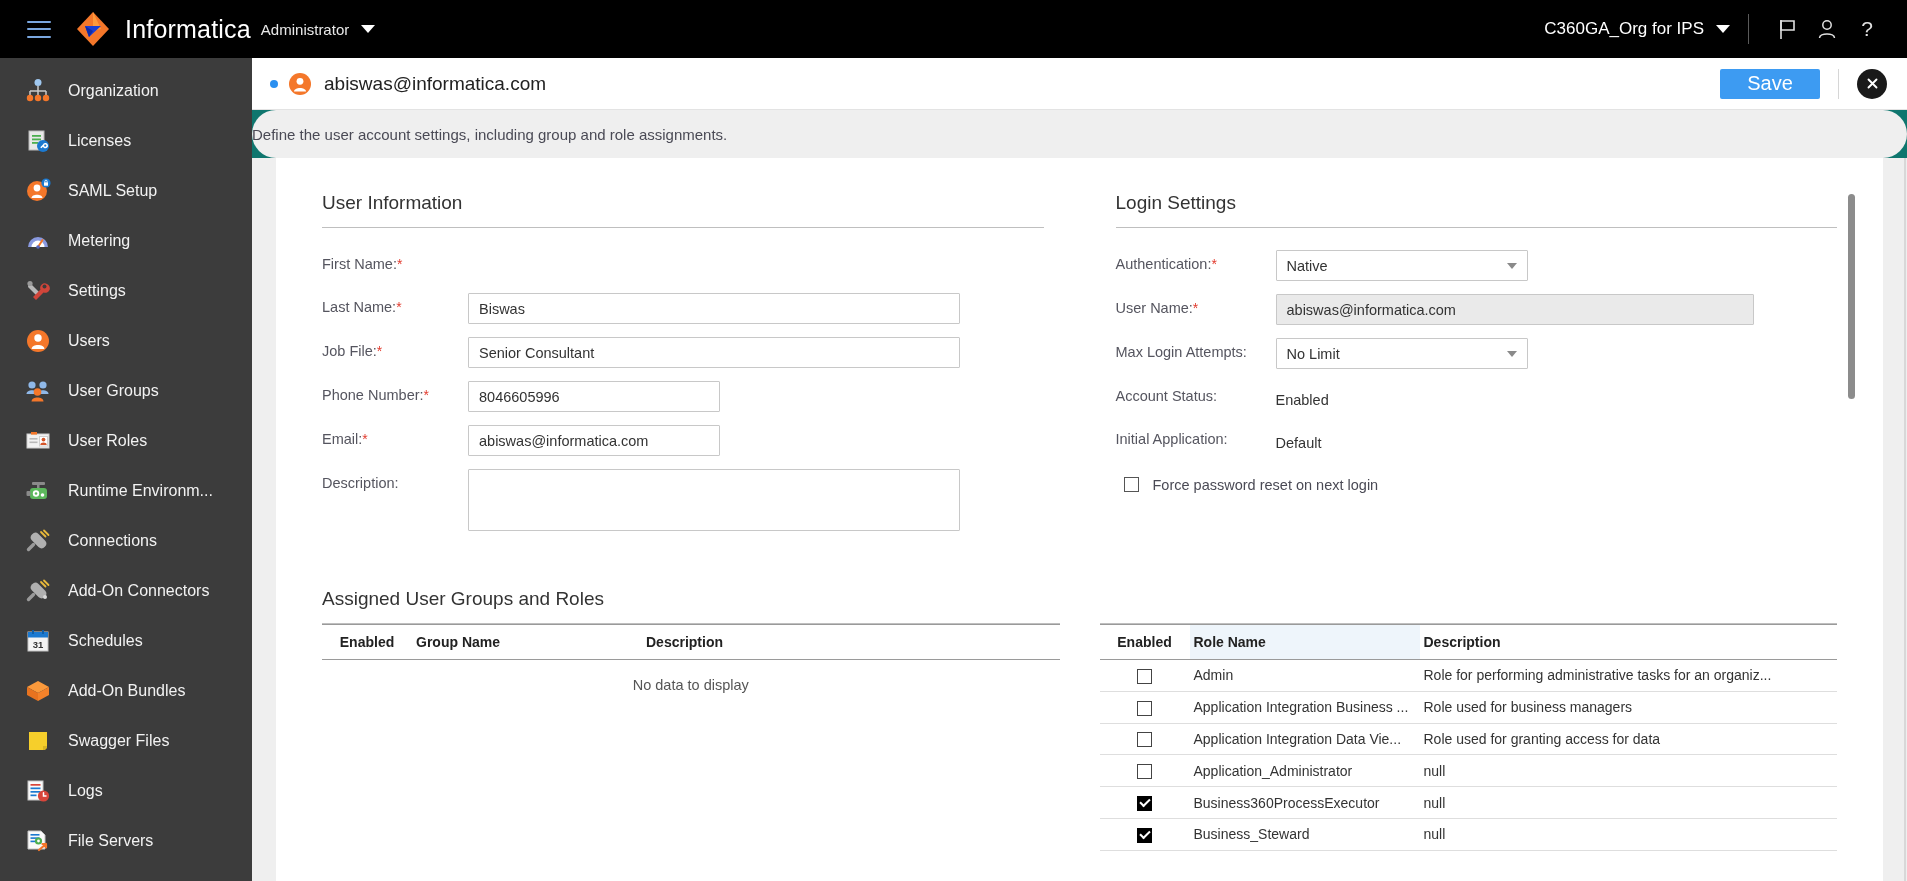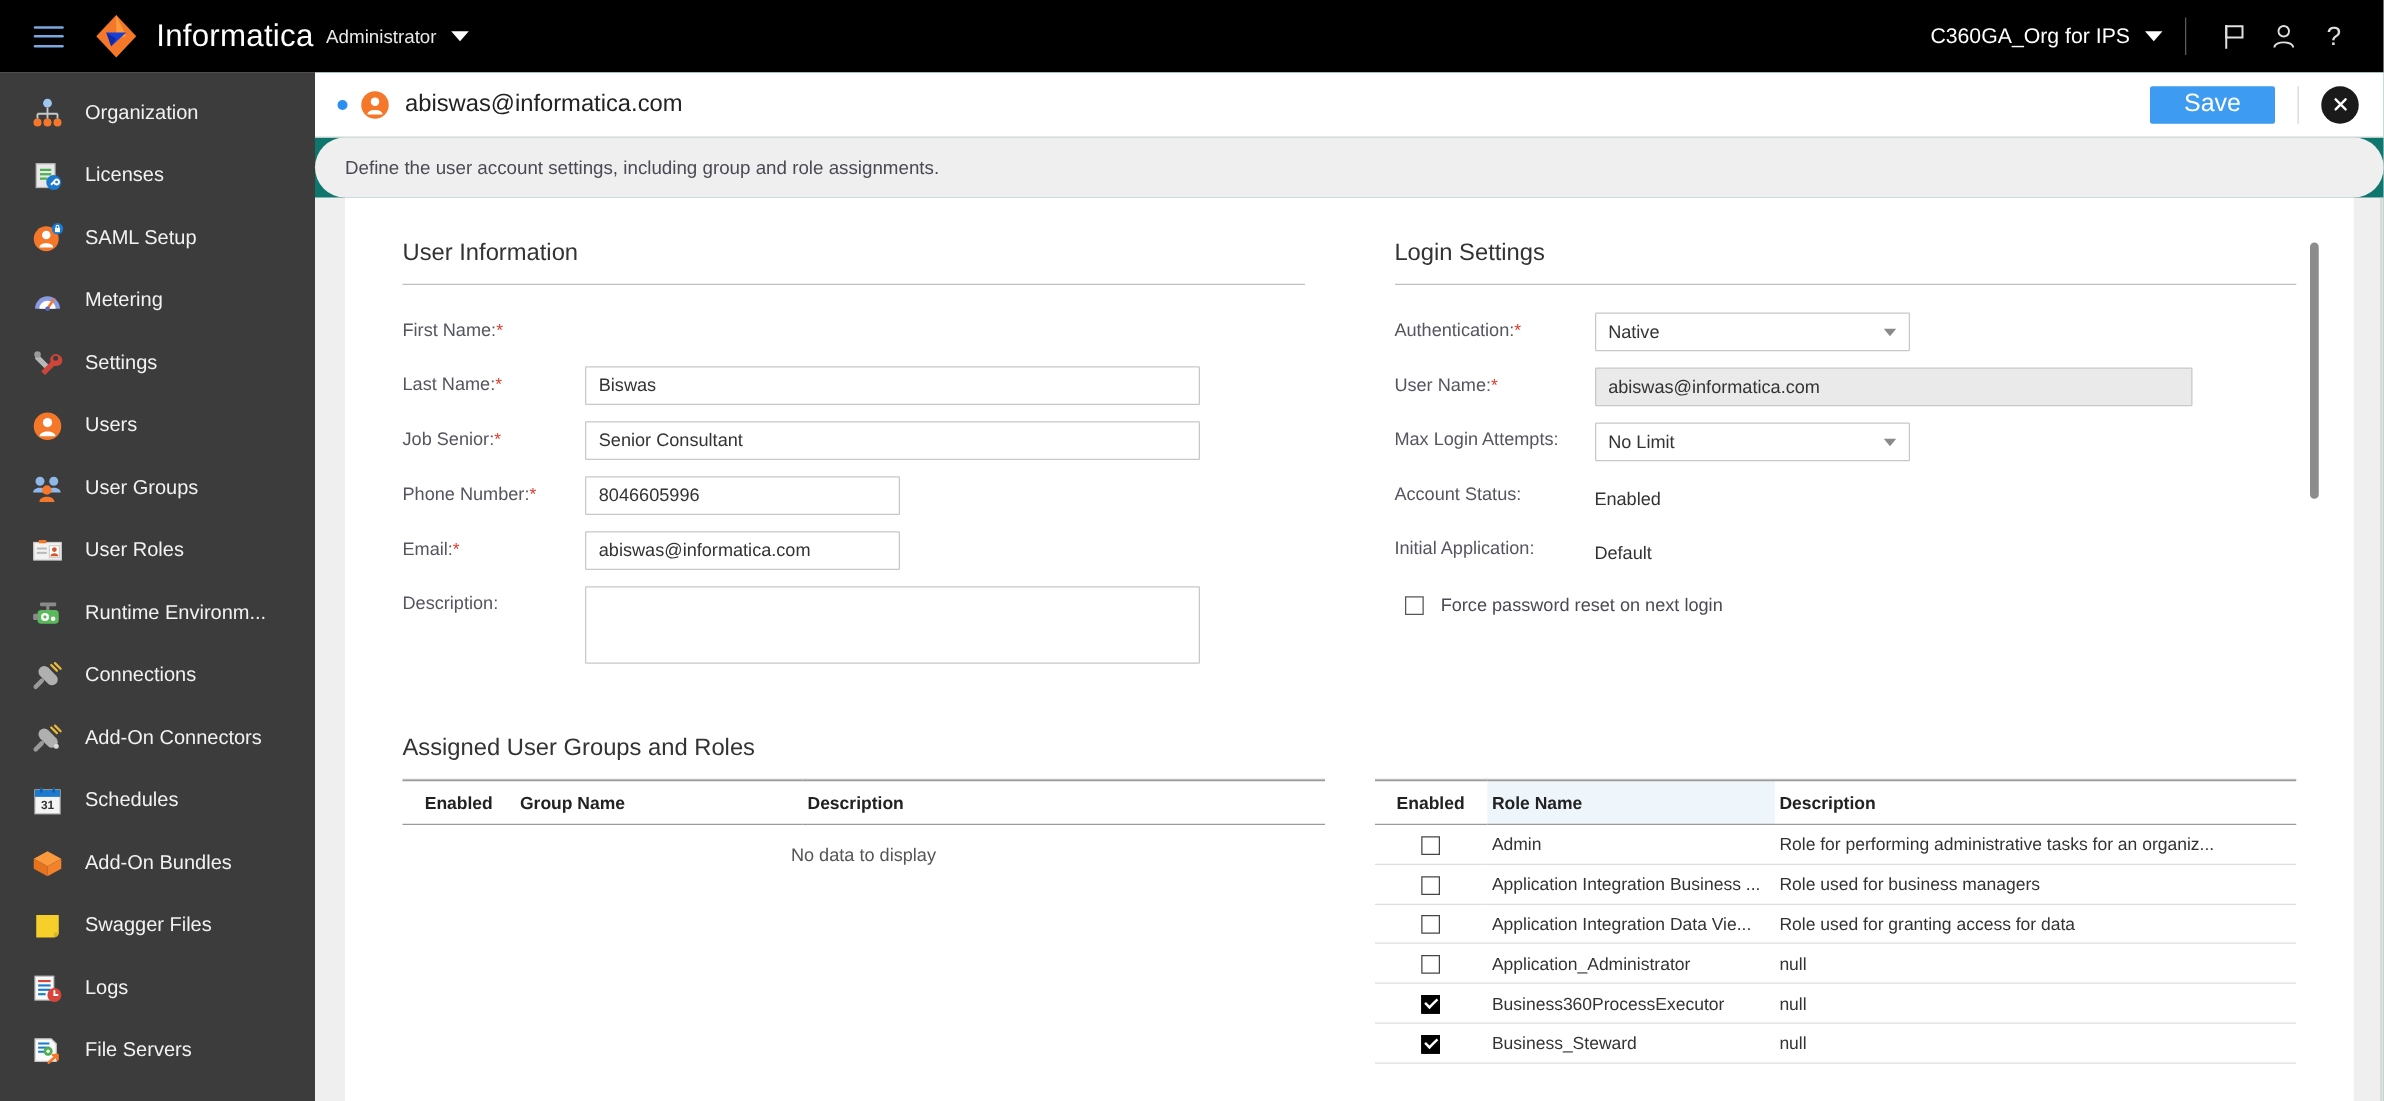--- a/index.html
+++ b/index.html
@@ -109,21 +109,20 @@
   .ph-divider { width: 1px; height: 30px; background: #d6d6d6; margin: 0 18px; }
   #close-button {
     width: 30px; height: 30px; border-radius: 50%;
     background: #1a1a1a; display: flex; align-items: center; justify-content: center;
     cursor: pointer;
   }
 
   #subheader {
     height: 48px; background: #efefef;
     display: flex; align-items: center;
-    padding-left: 24px;
     color: #4a4a55; font-size: 15px; border-radius: 24px;
   }
 
   
   #content-outer {
     flex: 1; background: #efefef;
     padding: 0 24px 0 24px;
     overflow: hidden; position: relative;
   }
   #content-card {
@@ -548,21 +547,21 @@
 
             <div class="frow">
               <div class="flabel">
                 <span>Last Name:</span><span class="req">*</span>
               </div>
               <input class="finput w-wide" value="Biswas" style="">
             </div>
 
             <div class="frow">
               <div class="flabel">
-                <span>Job Senior:</span><span class="req">*</span>
+                <span>Job File:</span><span class="req">*</span>
               </div>
               <input class="finput w-wide" value="Senior Consultant" style="">
             </div>
 
             <div class="frow">
               <div class="flabel">
                 <span>Phone Number:</span><span class="req">*</span>
               </div>
               <input class="finput w-mid" value="8046605996" style="">
             </div>

